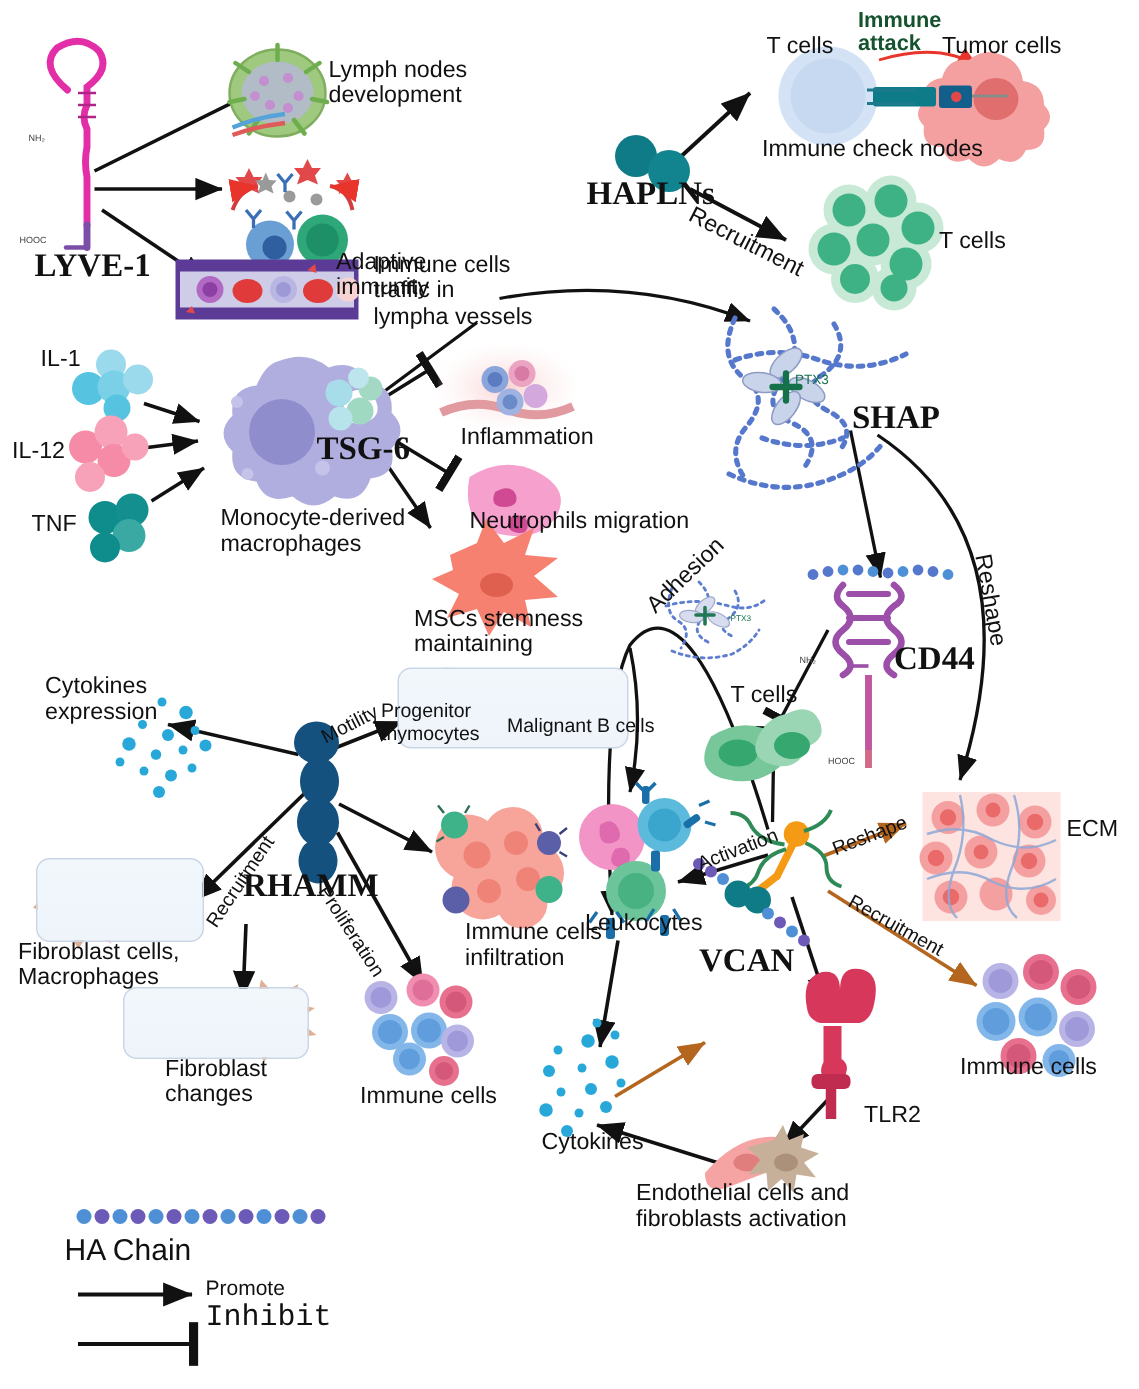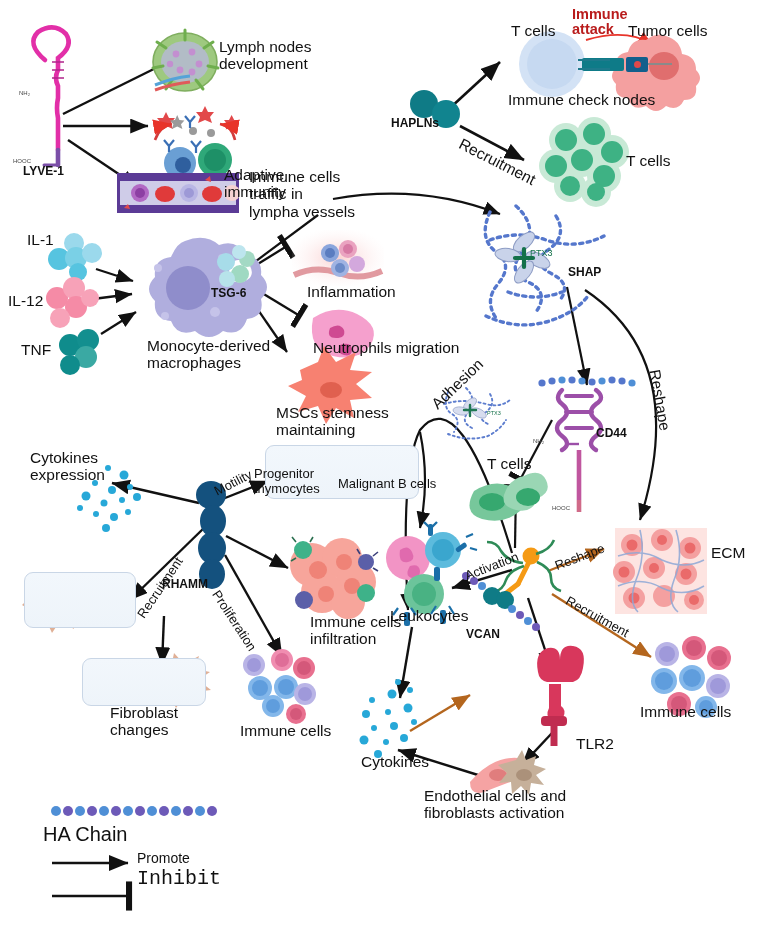--- a/index.html
+++ b/index.html
@@ -1,24 +1,24 @@
 <!DOCTYPE html>
 <html><head>
 <meta charset="utf-8">
 <title>HA Binding Proteins Signaling Diagram</title>
 <style>
   html,body{margin:0;padding:0;background:#ffffff;}
   body{font-family:"Liberation Sans",sans-serif;color:#0d0d0d;}
   #canvas{position:relative;width:759px;height:926px;background:#fff;overflow:hidden;}
   .lbl{position:absolute;font-size:15.5px;line-height:1.12;color:#111;white-space:pre;}
-  .lbl.b{font-weight:bold;font-size:12px;}
+  .lbl.b{font-weight:bold;font-size:22px;font-family:Liberation Serif, serif;}
   .lbl.sm{font-size:13px;}
   .lbl.xs{font-size:9px;color:#333;}
   .lbl.tiny{font-size:6px;color:#444;}
-  .lbl.red{color:#b91c1c;font-size:14.5px;font-weight:600;line-height:1.05;}
+  .lbl.red{color:#14532d;font-size:14.5px;font-weight:600;line-height:1.05;}
   .rot{transform-origin:left top;}
   svg{position:absolute;left:0;top:0;overflow:visible;}
   .box{position:absolute;border:1px solid #c9d6e6;border-radius:9px;background:linear-gradient(180deg,#f2f7fc 0%,#eef4fa 100%);}
 </style>
 </head>
 <body>
 
 <div id="canvas">
 
   <svg width="759" height="926">
@@ -628,20 +628,22 @@
 
   <div class="lbl" style="left:30px;top:449px;">Cytokines
 expression</div>
   <div class="lbl b" style="left:162px;top:578px;">RHAMM</div>
   <div class="lbl rot sm" style="left:212px;top:486px;transform:rotate(-27deg);">Motility</div>
   <div class="lbl rot sm" style="left:135px;top:613px;transform:rotate(-56deg);">Recruitment</div>
   <div class="lbl rot sm" style="left:221px;top:588px;transform:rotate(57deg);">Proliferation</div>
   <div class="lbl sm" style="left:254px;top:467px;">Progenitor
 thymocytes</div>
   <div class="lbl sm" style="left:338px;top:477px;text-align:right;">Malignant B cells</div>
+  <div class="lbl" style="left:12px;top:626px;">Fibroblast cells,
+Macrophages</div>
   <div class="lbl" style="left:110px;top:704px;">Fibroblast
 changes</div>
   <div class="lbl" style="left:240px;top:722px;">Immune cells</div>
   <div class="lbl" style="left:310px;top:613px;">Immune cells
 infiltration</div>
 
   <div class="lbl" style="left:390px;top:607px;">Leukocytes</div>
   <div class="lbl b" style="left:466px;top:628px;">VCAN</div>
   <div class="lbl rot sm" style="left:463px;top:570px;transform:rotate(-21deg);">Activation</div>
   <div class="lbl rot sm" style="left:553px;top:560px;transform:rotate(-21deg);">Reshape</div>

